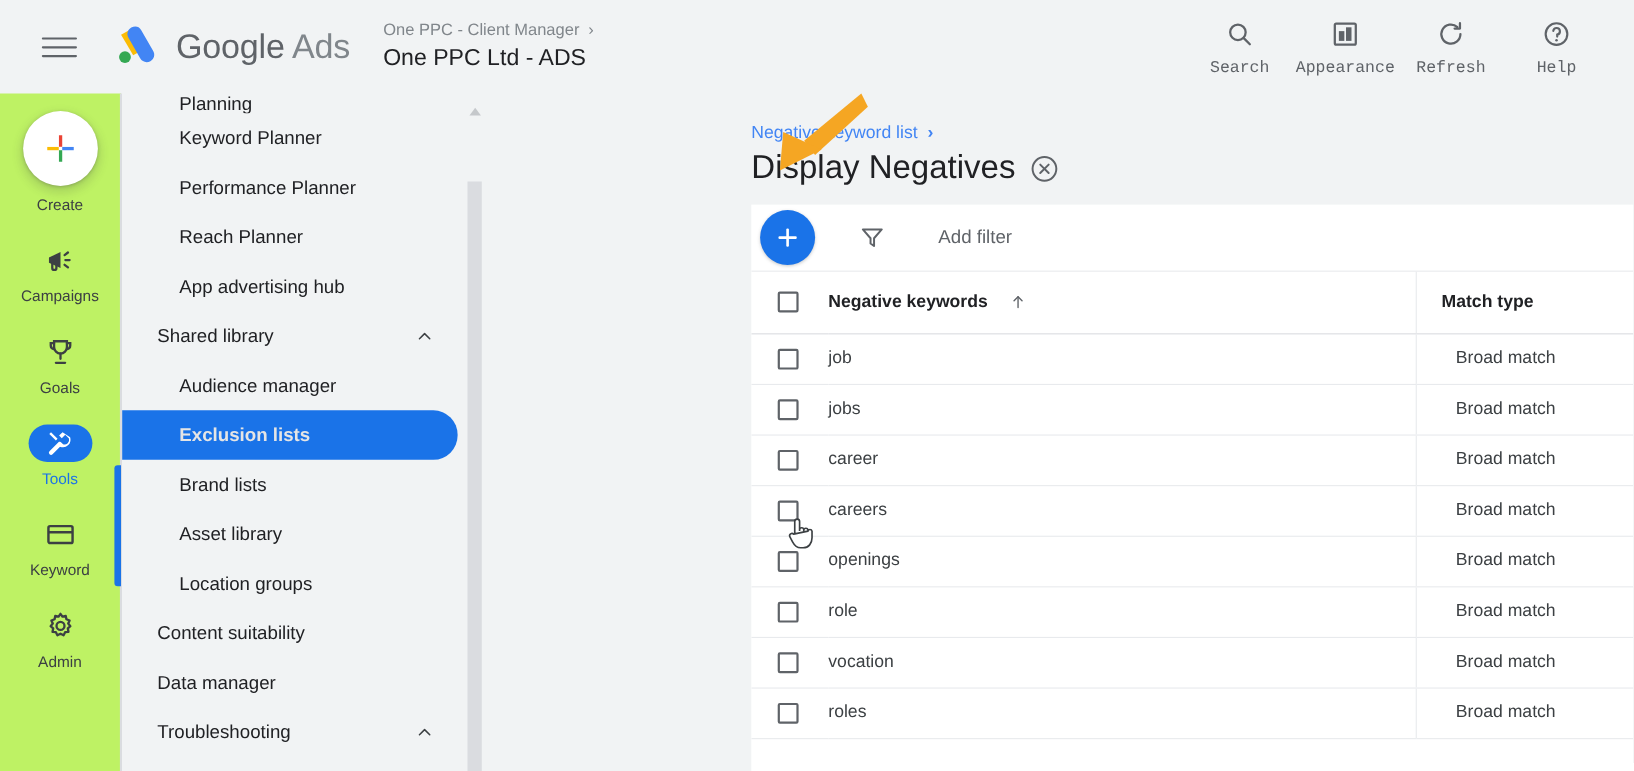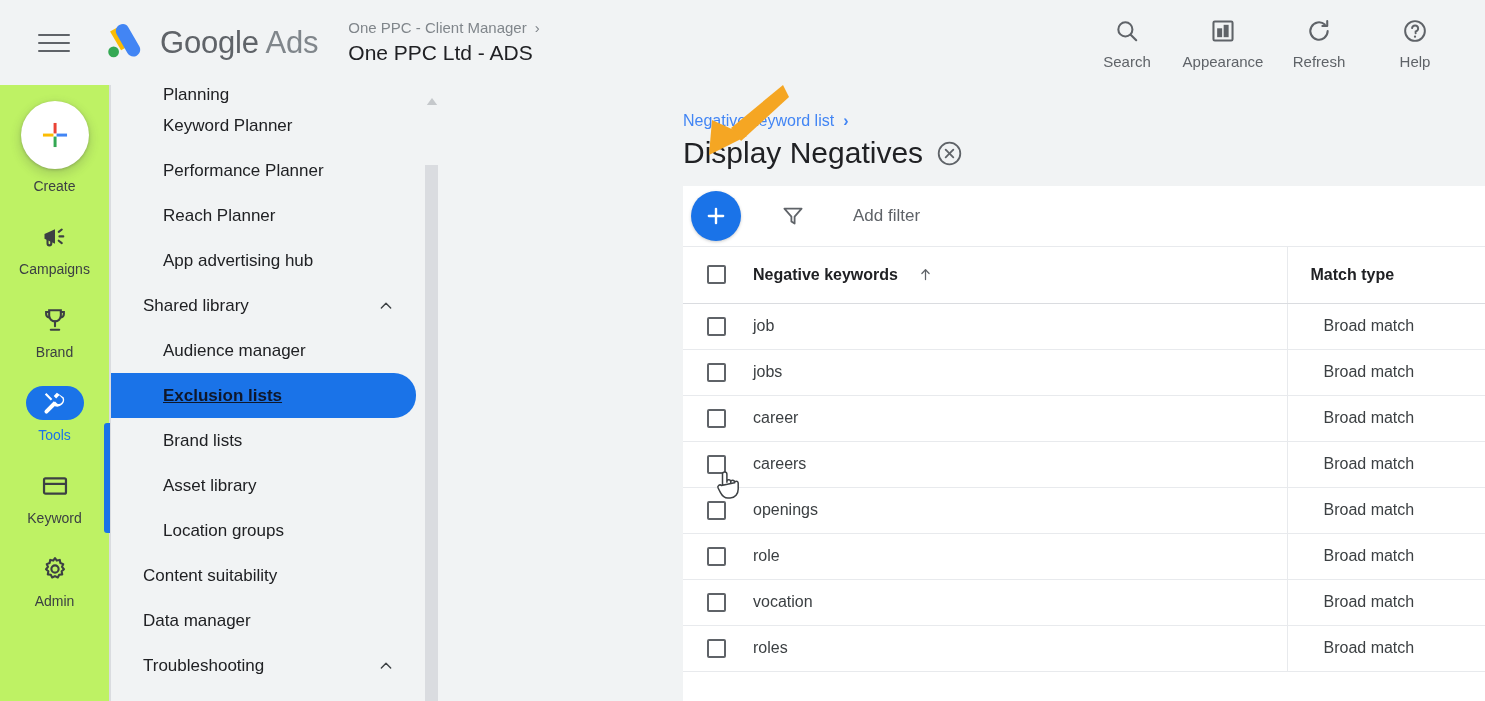--- a/index.html
+++ b/index.html
@@ -40,21 +40,21 @@
   .acct-top { font-size: 15px; color: #80868b; display: flex; align-items: center; white-space: nowrap; }
   .acct-top .chev { margin-left: 8px; font-size: 15px; color: #80868b; }
   .acct-name { font-size: 21px; color: #202124; margin-top: 4px; white-space: nowrap; }
 
   .top-actions {
     position: absolute; right: 22px; top: 8px;
     display: flex; align-items: flex-start; gap: 0;
   }
   .top-action {
     width: 96px; display: flex; flex-direction: column; align-items: center; gap: 7px;
-    cursor: pointer; padding-top: 8px;
+    cursor: pointer; padding-top: 8px; font-family: Liberation Mono, monospace;
   }
   .top-action .ta-ico { height: 30px; display: flex; align-items: center; justify-content: center; }
   .top-action .ta-lbl { font-size: 15px; color: #5f6368; }
 
   
   .rail {
     position: absolute; left: 0; top: 85px; width: 110px; height: 616px;
     background: #bef264;
     display: flex; flex-direction: column; align-items: center;
     padding-top: 16px;
@@ -94,21 +94,21 @@
   .subnav-list { position: absolute; left: 0; top: 0; width: 420px; }
   .nav-row {
     height: 45px; display: flex; align-items: center;
     font-size: 17px; color: #202124; cursor: pointer;
     padding-left: 32px; width: 305px;
     border-radius: 0 22px 22px 0;
     white-space: nowrap;
   }
   .nav-row.child { padding-left: 52px; }
   .nav-row.group { justify-content: space-between; padding-right: 22px; }
-  .nav-row.active { background: #1a73e8; color: #0f172a; font-weight: 700; text-decoration: underline; }
+  .nav-row.active { background: #1a73e8; color: #e5e5e5; font-weight: 700; }
   .nav-clipped {
     height: 18px; overflow: hidden; padding-left: 52px; font-size: 17px; color: #202124;
   }
   .caret-up { width: 16px; height: 16px; display: inline-block; }
 
   .subnav-scroll-track {
     position: absolute; left: 314px; top: 80px; width: 13px; height: 538px;
     background: #dadce0;
   }
   .subnav-scroll-up {
@@ -288,21 +288,21 @@
     </div>
 
     <div class="rail-item">
       <div class="rail-pill">
         <svg width="28" height="28" viewBox="0 0 24 24" fill="none" stroke="#3c4043" stroke-width="1.8">
           <path d="M7 3.6h10v4.6a5 5 0 0 1-10 0z"></path>
           <path d="M7 5.1H4.4v1.8A3 3 0 0 0 7 9.8M17 5.1h2.6v1.8a3 3 0 0 1-2.6 2.9" stroke-linecap="round"></path>
           <path d="M12 13.1v4.2M8.4 20.4h7.2" stroke-linecap="round"></path>
         </svg>
       </div>
-      <div class="rail-lbl">Brand</div>
+      <div class="rail-lbl">Goals</div>
     </div>
 
     <div class="rail-item active">
       <div class="rail-pill">
         <svg width="28" height="28" viewBox="0 0 24 24">
           <g fill="#ffffff">
             <path d="M3.4 18.2 11 10.6l2.4 2.4-7.6 7.6a1.7 1.7 0 0 1-2.4-2.4z"></path>
             <path d="M13.6 3.3 10.9 6l2.1 2.1 2.7-2.7 2.9 2.9a3.6 3.6 0 0 1-4.6 4.4l-2-2-2.1 2.1 2 2a6 6 0 0 0 7.6-7.6z"></path>
             <path d="M4.6 3.4 3.3 4.7l5.1 5.1L9.7 8.5z"></path>
           </g>

